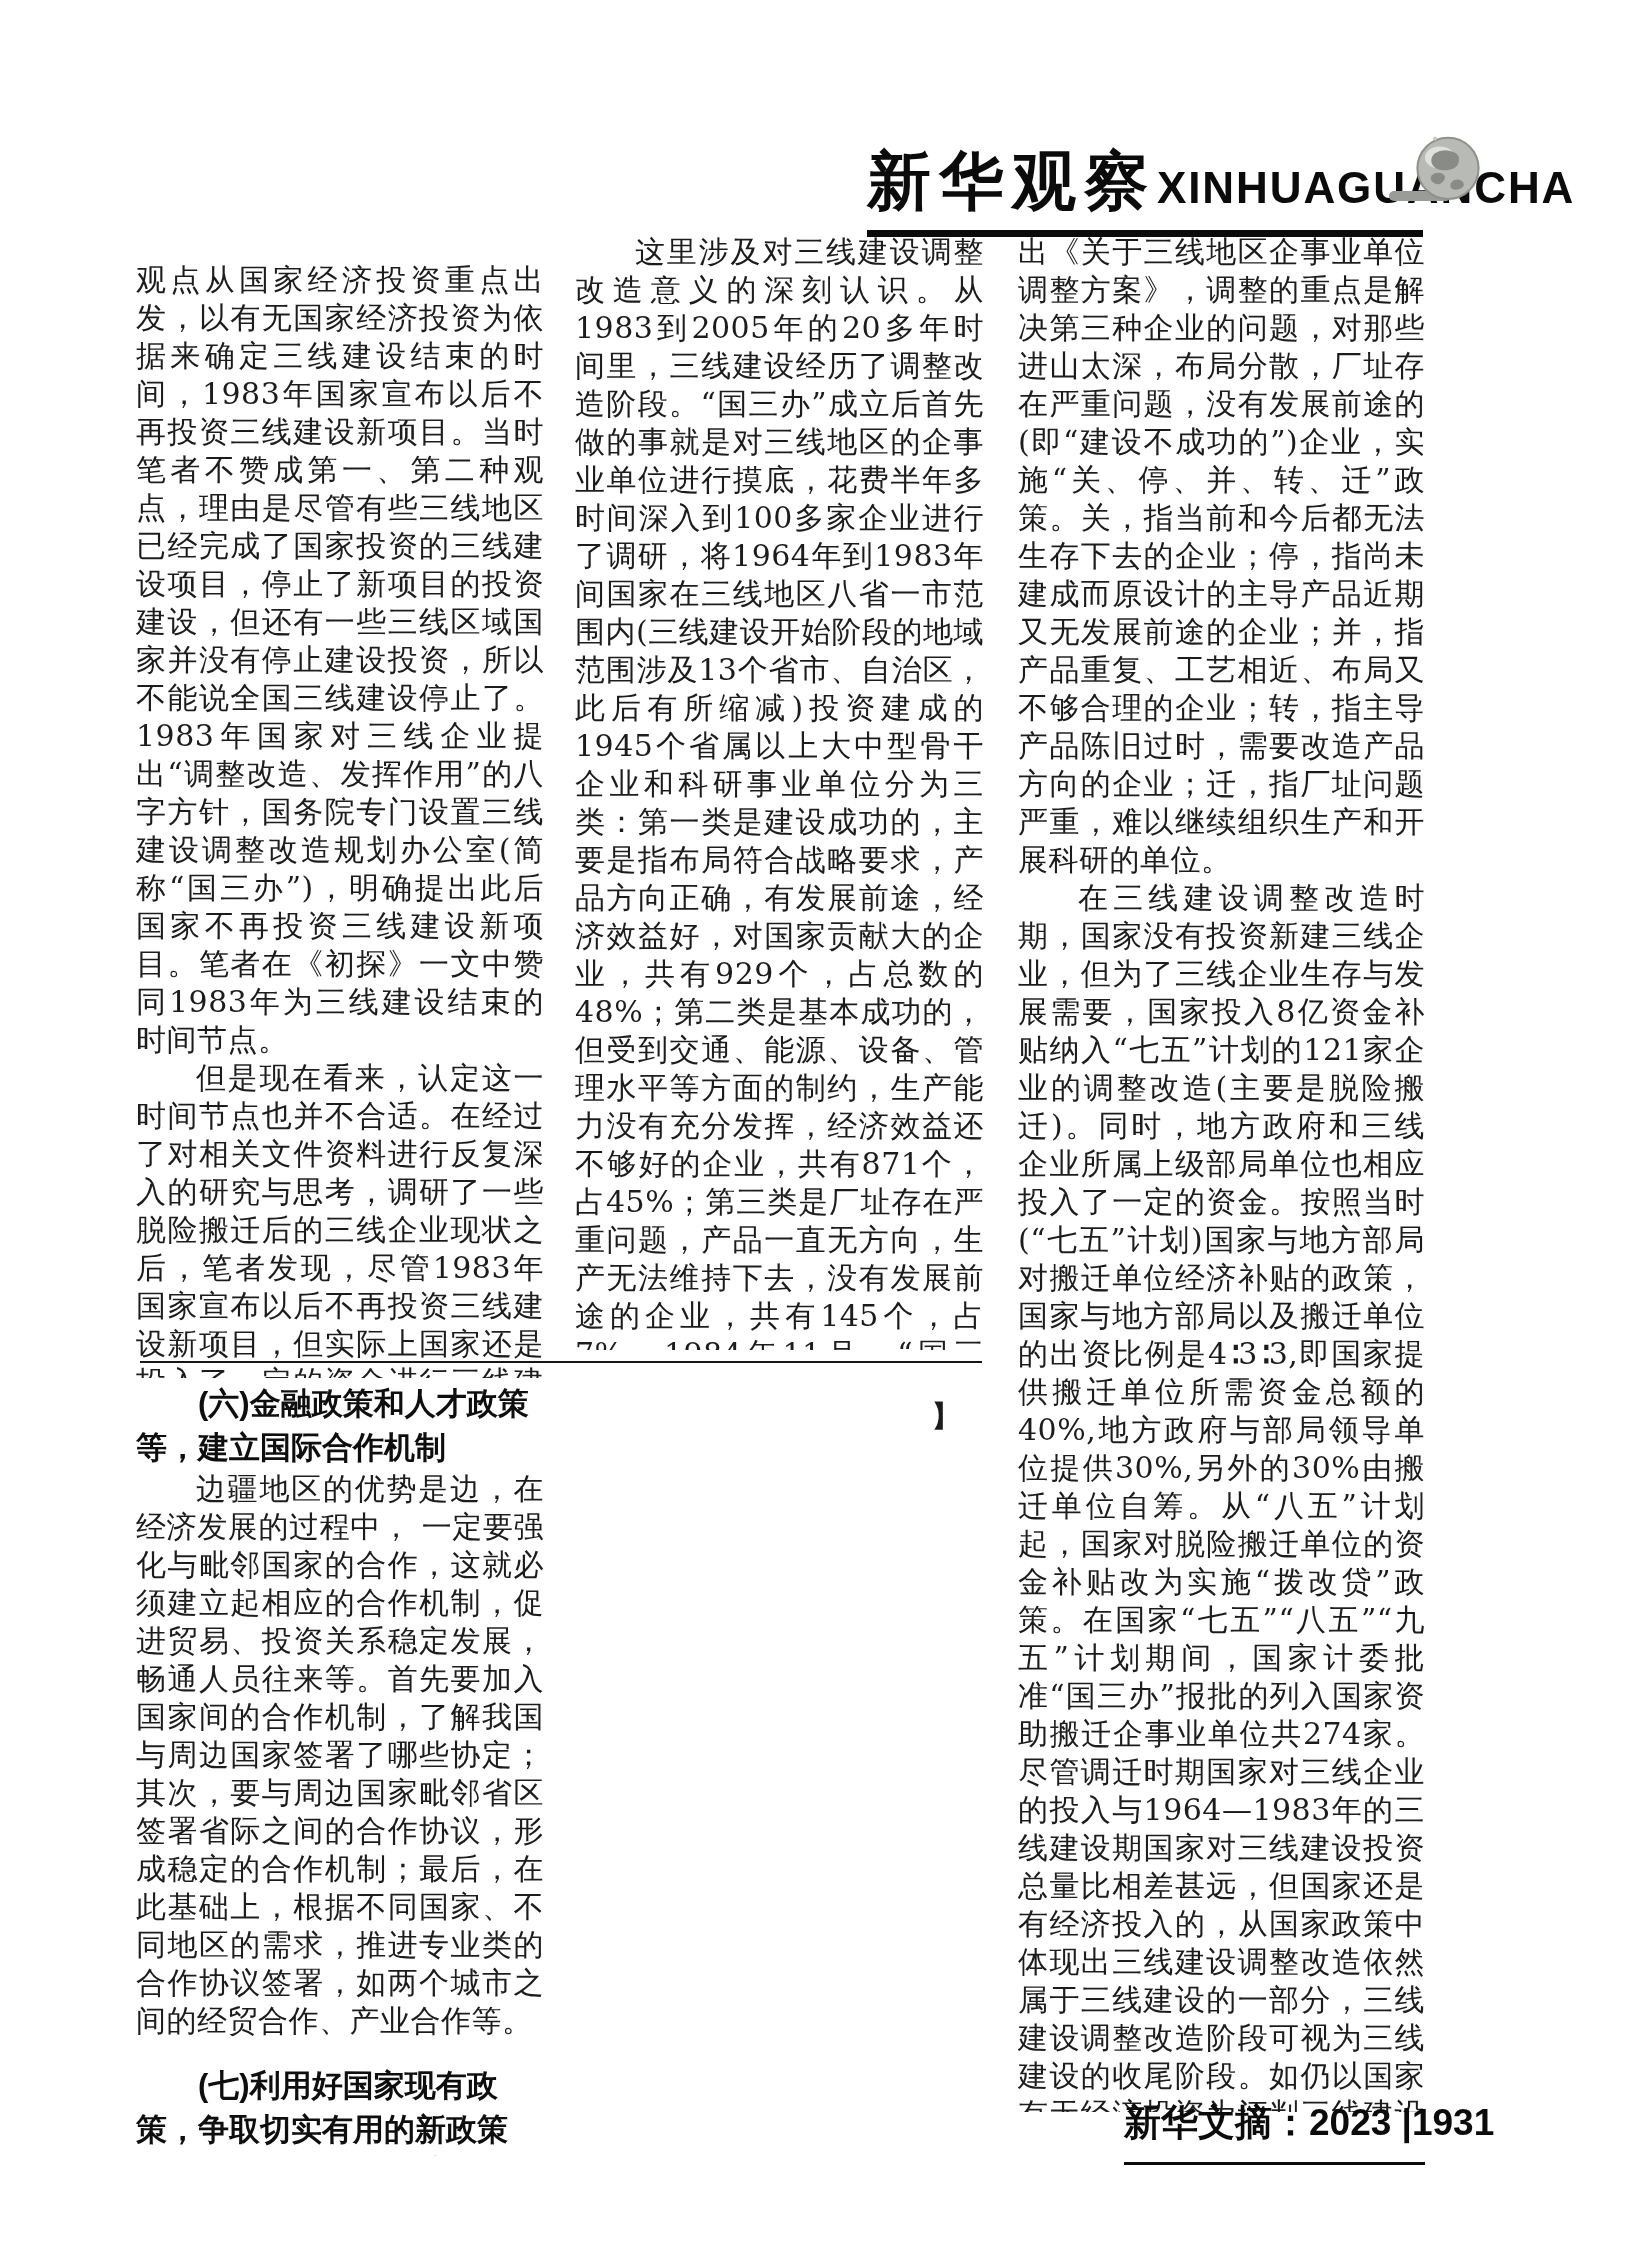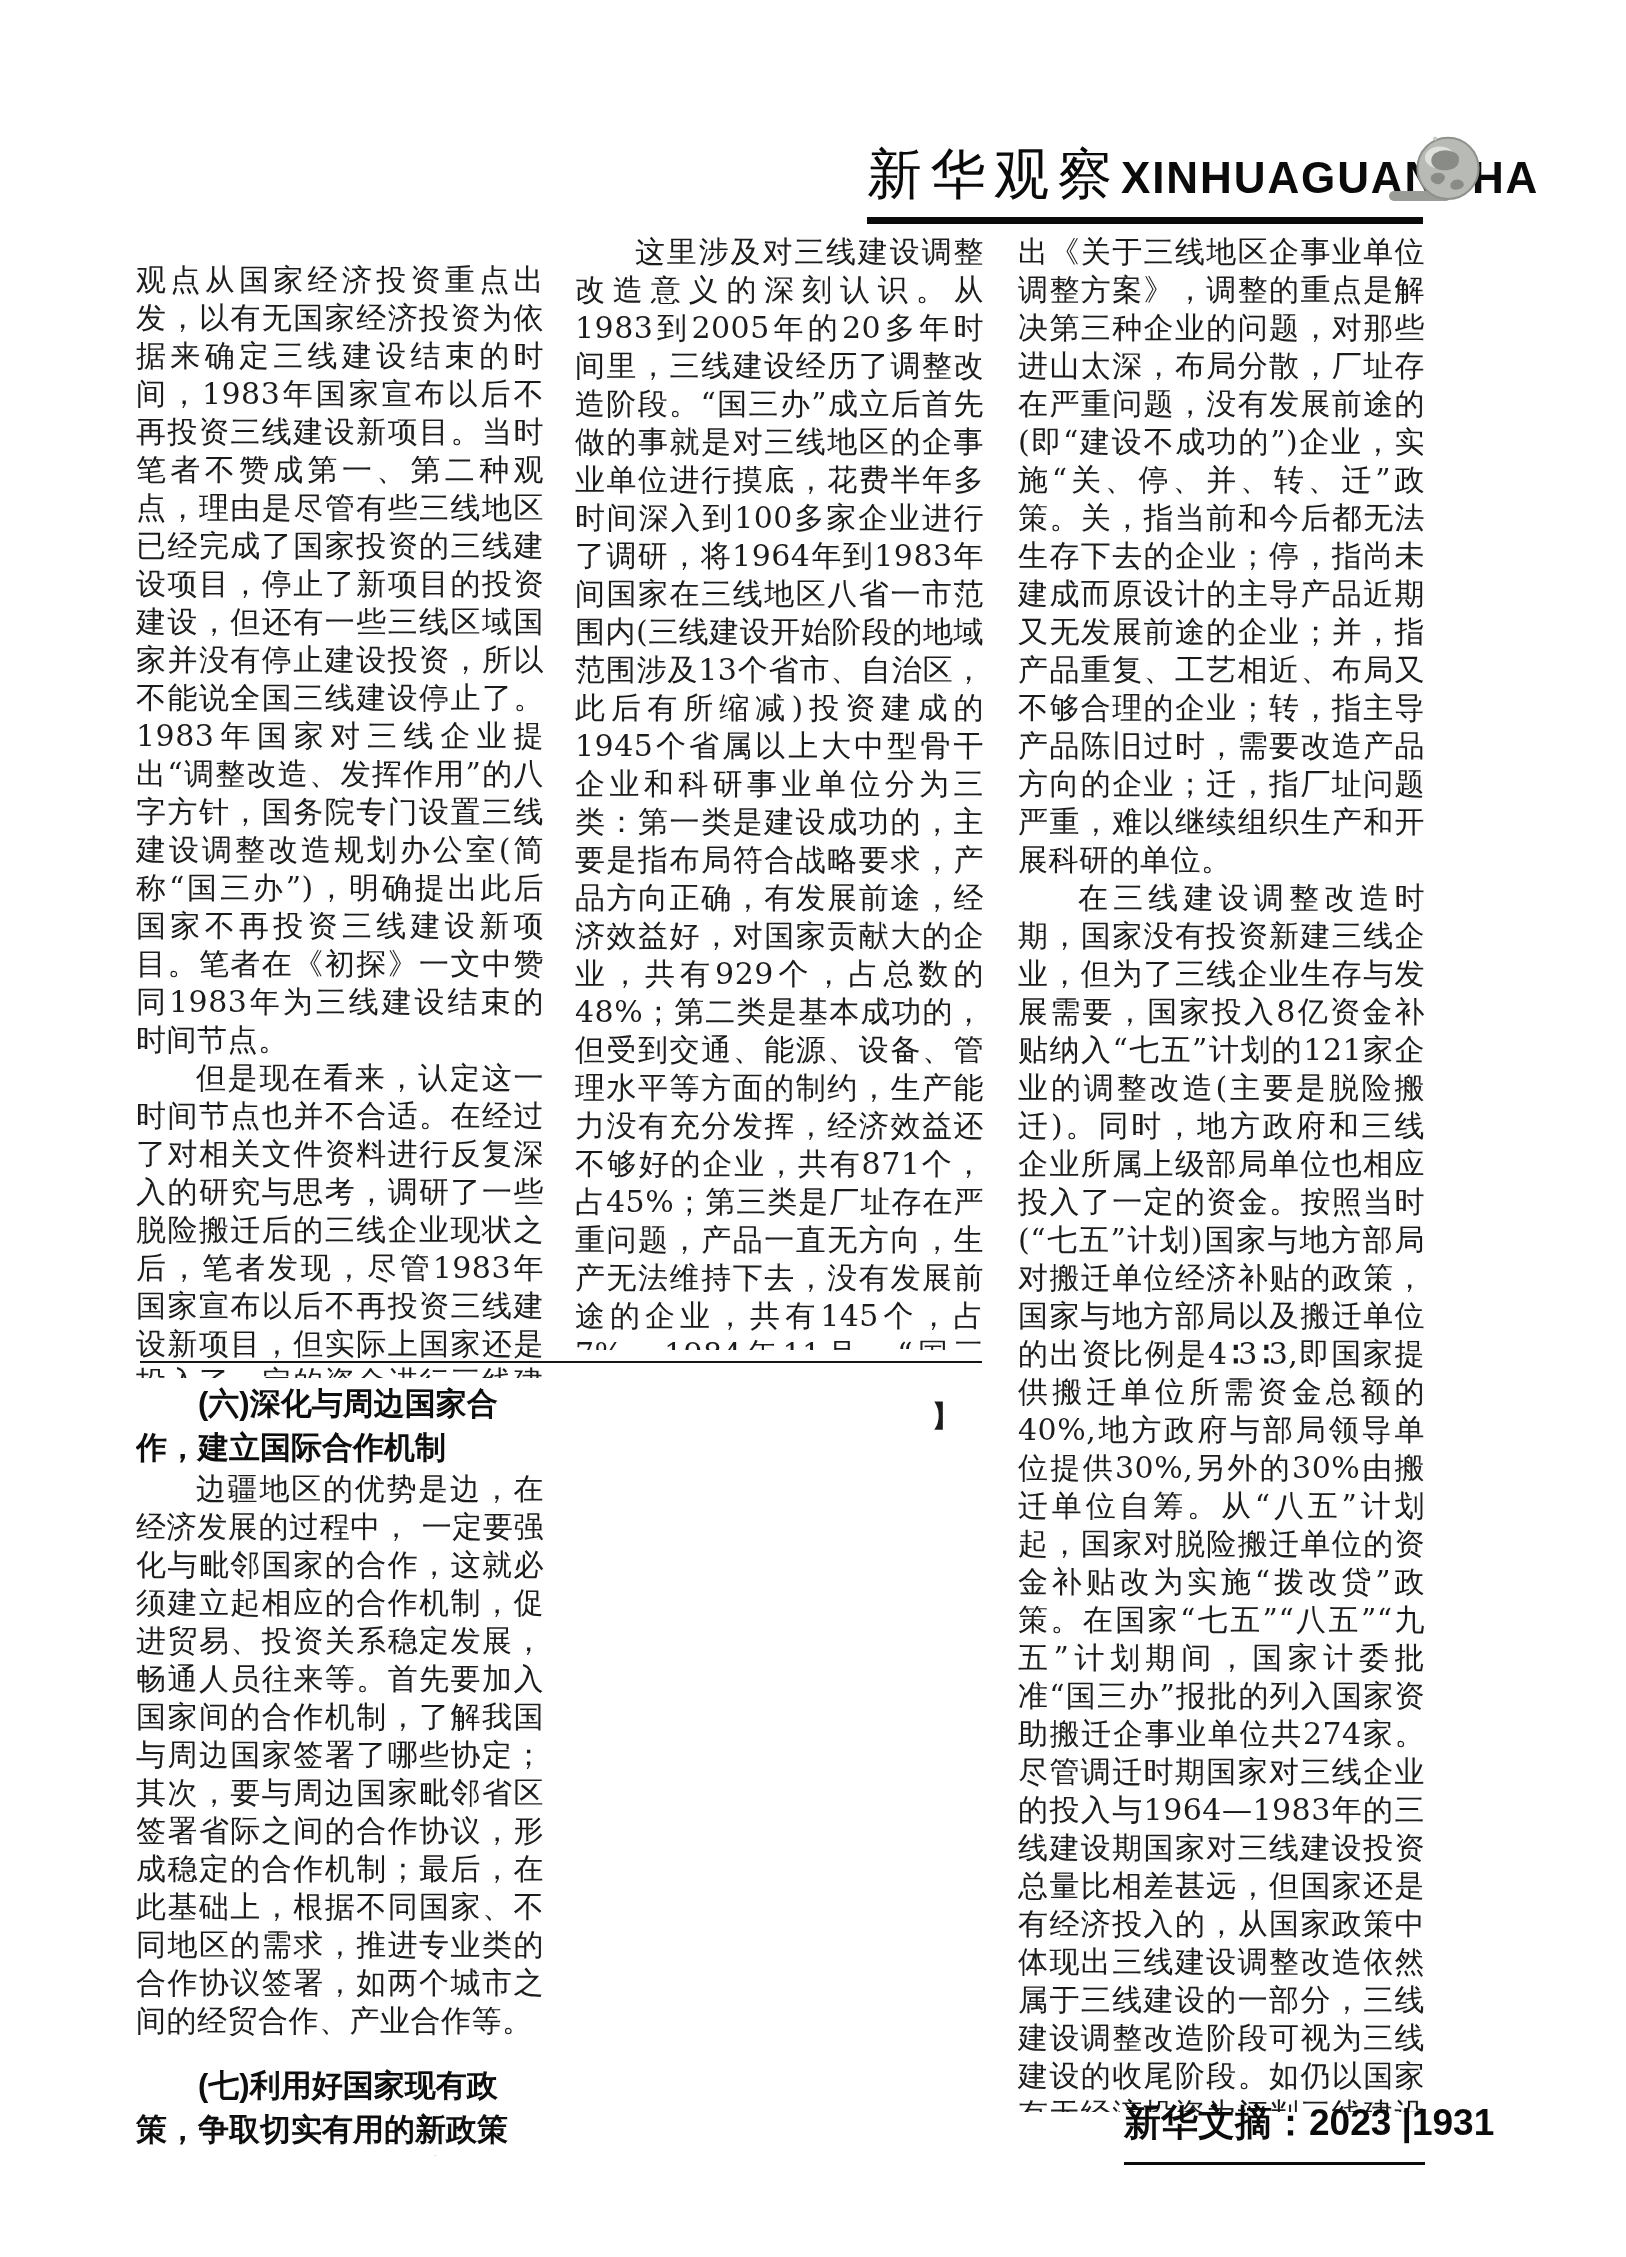--- a/index.html
+++ b/index.html
@@ -8,22 +8,22 @@
     font-family:"DejaVu Serif","Liberation Serif",serif;color:#1c1c1c;
     overflow:hidden;margin:0 auto;
   }
   
   .masthead{
     position:absolute;left:867px;top:138px;width:556px;
     border-bottom:7.6px solid #0b0b0b;padding-bottom:4.7px;
     white-space:nowrap;overflow:visible;
   }
   .m-cn{
-    font-family:"Liberation Sans","DejaVu Sans",sans-serif;font-weight:normal;
-    font-size:55px;letter-spacing:8.5px;color:#0b0b0b;
+    font-family:"Liberation Sans","DejaVu Sans",sans-serif;font-weight:bold;
+    font-size:64px;letter-spacing:8.5px;color:#0b0b0b;
   }
   .m-en{
     font-family:"Liberation Sans","DejaVu Sans",sans-serif;font-weight:bold;
     font-size:44px;letter-spacing:1.9px;color:#0b0b0b;
   }
   .globe-tail{
     position:absolute;left:1389px;top:191px;width:62px;height:10.4px;
     background:#9a9c98;border-radius:5.7px;
   }
   .globe{position:absolute;left:1414px;top:129px;width:68px;height:76px;}
@@ -92,21 +92,21 @@
 
   <section class="col" id="col3">
     <p>出《关于三线地区企事业单位调整方案》，调整的重点是解决第三种企业的问题，对那些进山太深，布局分散，厂址存在严重问题，没有发展前途的(即“建设不成功的”)企业，实施“关、停、并、转、迁”政策。关，指当前和今后都无法生存下去的企业；停，指尚未建成而原设计的主导产品近期又无发展前途的企业；并，指产品重复、工艺相近、布局又不够合理的企业；转，指主导产品陈旧过时，需要改造产品方向的企业；迁，指厂址问题严重，难以继续组织生产和开展科研的单位。</p>
     <p class="ind">在三线建设调整改造时期，国家没有投资新建三线企业，但为了三线企业生存与发展需要，国家投入8亿资金补贴纳入“七五”计划的121家企业的调整改造(主要是脱险搬迁)。同时，地方政府和三线企业所属上级部局单位也相应投入了一定的资金。按照当时(“七五”计划)国家与地方部局对搬迁单位经济补贴的政策，国家与地方部局以及搬迁单位的出资比例是4∶3∶3,即国家提供搬迁单位所需资金总额的40%,地方政府与部局领导单位提供30%,另外的30%由搬迁单位自筹。从“八五”计划起，国家对脱险搬迁单位的资金补贴改为实施“拨改贷”政策。在国家“七五”“八五”“九五”计划期间，国家计委批准“国三办”报批的列入国家资助搬迁企事业单位共274家。尽管调迁时期国家对三线企业的投入与1964—1983年的三线建设期国家对三线建设投资总量比相差甚远，但国家还是有经济投入的，从国家政策中体现出三线建设调整改造依然属于三线建设的一部分，三线建设调整改造阶段可视为三线建设的收尾阶段。如仍以国家有无经济投资为评判三线建设是否结束的依据，那么，在三线企业调整改造阶段的国家投入也理应包括在内。</p>
 
   </section>
 
   <div class="divider"></div>
 
   <section class="col" id="col1-bottom">
-    <h3 class="sec-head">(六)深化与周边国家合作，建立国际合作机制</h3>
+    <h3 class="sec-head">(六)金融政策和人才政策等，建立国际合作机制</h3>
     <p class="ind sec-body">边疆地区的优势是边，在经济发展的过程中， 一定要强化与毗邻国家的合作，这就必须建立起相应的合作机制，促进贸易、投资关系稳定发展，畅通人员往来等。首先要加入国家间的合作机制，了解我国与周边国家签署了哪些协定；其次，要与周边国家毗邻省区签署省际之间的合作协议，形成稳定的合作机制；最后，在此基础上，根据不同国家、不同地区的需求，推进专业类的合作协议签署，如两个城市之间的经贸合作、产业合作等。</p>
     <h3 class="sec-head second">(七)利用好国家现有政策，争取切实有用的新政策</h3>
     <p class="ind sec-body">从现有的边疆经济发展政策来看，已经形成体系。但国家是从</p>
   </section>
 
   <section class="col" id="col2-bottom">
     <div class="author-note">
       <div class="author-close">】</div>
     </div>
 

